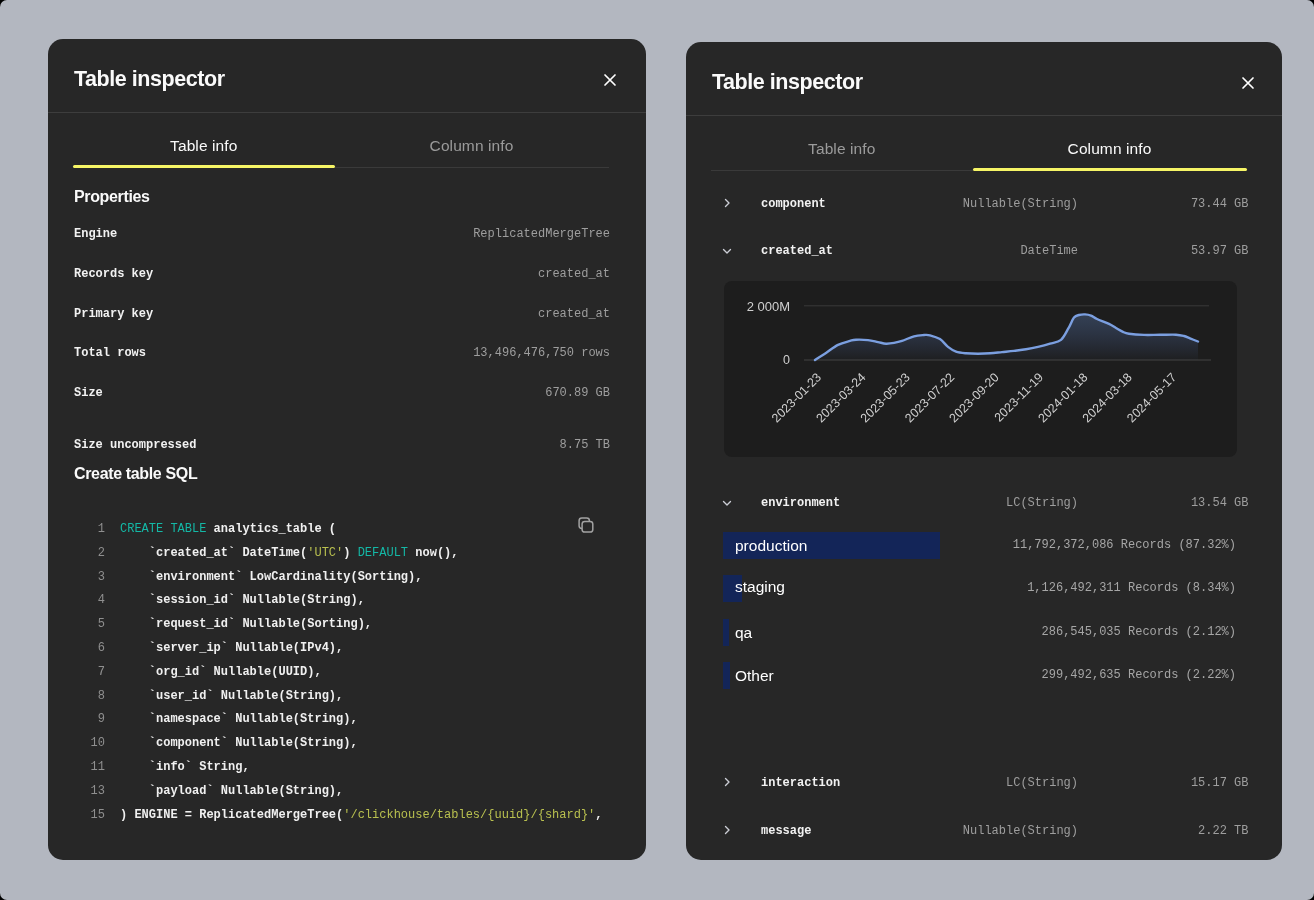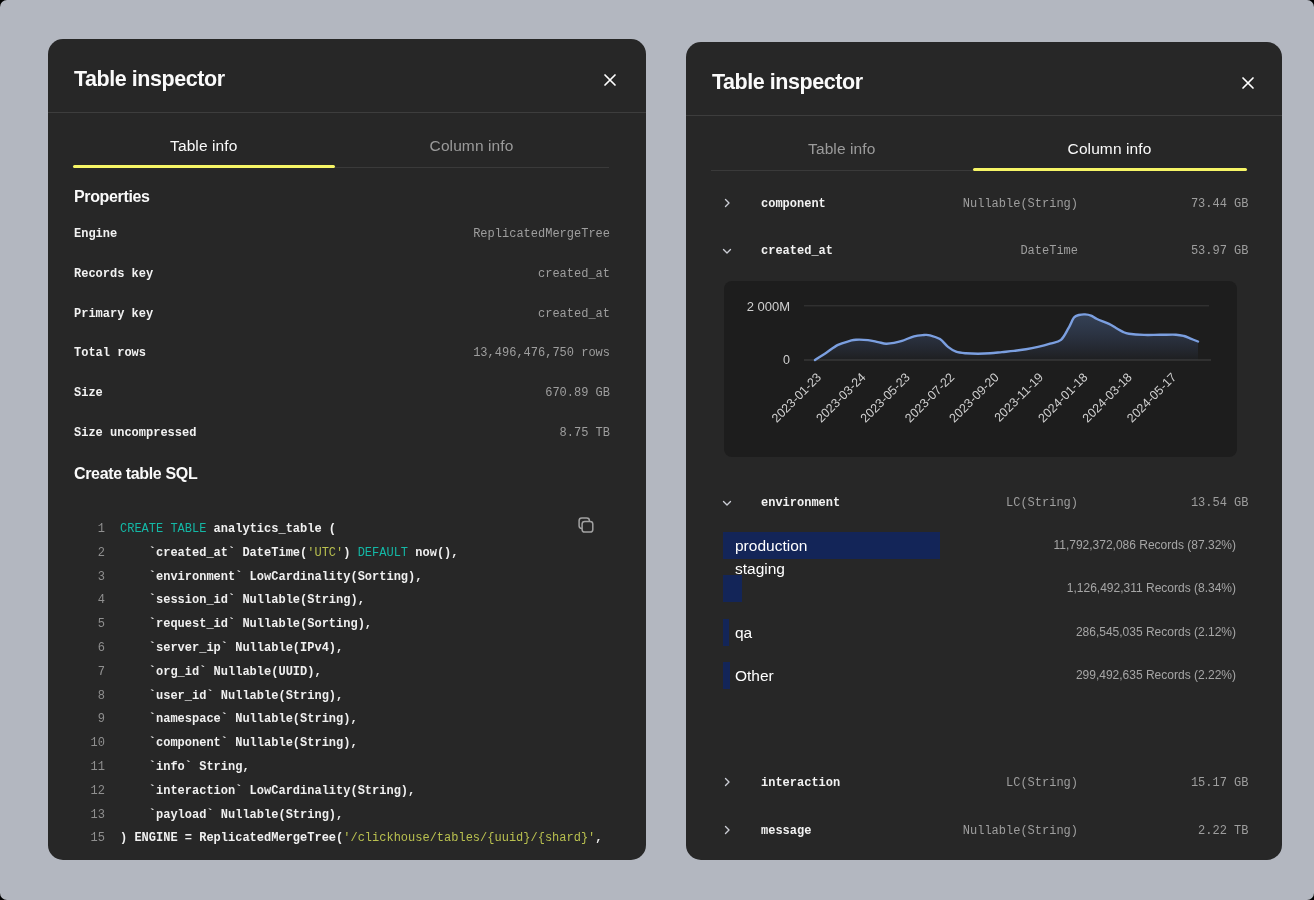--- a/index.html
+++ b/index.html
@@ -32,21 +32,21 @@
   .s{color:#b9c04f;font-weight:400;}
   .copyic{position:absolute;left:530px;top:477.5px;}
   
   .crow{position:absolute;left:0;width:596px;height:20px;}
   .chev{position:absolute;left:34.5px;top:3.8px;}
   .cname{position:absolute;left:75px;top:0;line-height:20px;font-family:"Liberation Mono",monospace;font-size:12px;font-weight:700;color:#f2f2f2;}
   .ctype{position:absolute;right:204px;top:0;line-height:20px;font-family:"Liberation Mono",monospace;font-size:12px;color:#9e9e9e;}
   .csize{position:absolute;right:33.5px;top:0;line-height:20px;font-family:"Liberation Mono",monospace;font-size:12px;color:#9e9e9e;}
   .bar{position:absolute;left:37px;height:27px;background:#132558;}
   .blabel{position:absolute;left:49px;height:27px;line-height:27px;font-size:15.5px;color:#ffffff;}
-  .brec{position:absolute;right:46px;height:27px;line-height:27px;font-family:Liberation Sans, sans-serif;font-size:12px;color:#a6a6a6;}
+  .brec{position:absolute;right:46px;height:27px;line-height:27px;font-family:Liberation Mono, monospace;font-size:12px;color:#a6a6a6;}
 </style>
 </head>
 <body>
 <div class="page"></div>
 
 <div class="modal mL">
   <div class="mtitle">Table inspector</div>
   <svg class="xbtn" viewBox="0 0 14 14">
       <path d="M2 2 L12 12 M12 2 L2 12" stroke="#ffffff" stroke-width="1.7" stroke-linecap="round"></path>
     </svg>
@@ -70,21 +70,21 @@
       <span class="r">created_at</span>
     </div>
   <div class="prow" style="top:304px;">
       <span class="l">Total rows</span>
       <span class="r">13,496,476,750 rows</span>
     </div>
   <div class="prow" style="top:344px;">
       <span class="l">Size</span>
       <span class="r">670.89 GB</span>
     </div>
-  <div class="prow" style="top:384px;">
+  <div class="prow" style="top:396px;">
       <span class="l">Size uncompressed</span>
       <span class="r">8.75 TB</span>
     </div>
 
   <div class="sech" style="top:425.7px;">Create table SQL</div>
 
   <div class="codewrap">
     <div class="cl">
         <span class="ln">1</span>
         <span class="ct"><span class="k">CREATE TABLE</span> analytics_table (</span>
@@ -121,24 +121,20 @@
         <span class="ln">9</span>
         <span class="ct">    `namespace` Nullable(String),</span>
       </div>
     <div class="cl">
         <span class="ln">10</span>
         <span class="ct">    `component` Nullable(String),</span>
       </div>
     <div class="cl">
         <span class="ln">11</span>
         <span class="ct">    `info` String,</span>
-      </div>
-    <div class="cl">
-        <span class="ln">12</span>
-        <span class="ct">    `interaction` LowCardinality(String),</span>
       </div>
     <div class="cl">
         <span class="ln">13</span>
         <span class="ct">    `payload` Nullable(String),</span>
       </div>
     <div class="cl">
         <span class="ln">15</span>
         <span class="ct">) ENGINE = ReplicatedMergeTree(<span class="s">'/clickhouse/tables/{uuid}/{shard}'</span>,</span>
       </div>
   </div>
@@ -210,21 +206,21 @@
     <span class="cname">environment</span>
       <span class="ctype">LC(String)</span>
       <span class="csize">13.54 GB</span>
   </div>
 
   <div class="bar" style="top:490.5px;width:217px;"></div>
   <div class="blabel" style="top:490.5px;">production</div>
   <div class="brec" style="top:490.5px;">11,792,372,086 Records (87.32%)</div>
 
   <div class="bar" style="top:533.7px;width:19px;"></div>
-  <div class="blabel" style="top:513px;">staging</div>
+  <div class="blabel" style="top:531px;">staging</div>
   <div class="brec" style="top:533.7px;">1,126,492,311 Records (8.34%)</div>
 
   <div class="bar" style="top:577px;width:6px;"></div>
   <div class="blabel" style="top:577px;">qa</div>
   <div class="brec" style="top:577px;">286,545,035 Records (2.12%)</div>
 
   <div class="bar" style="top:620.6px;width:7px;"></div>
   <div class="blabel" style="top:620.6px;">Other</div>
   <div class="brec" style="top:620.6px;">299,492,635 Records (2.22%)</div>
 

